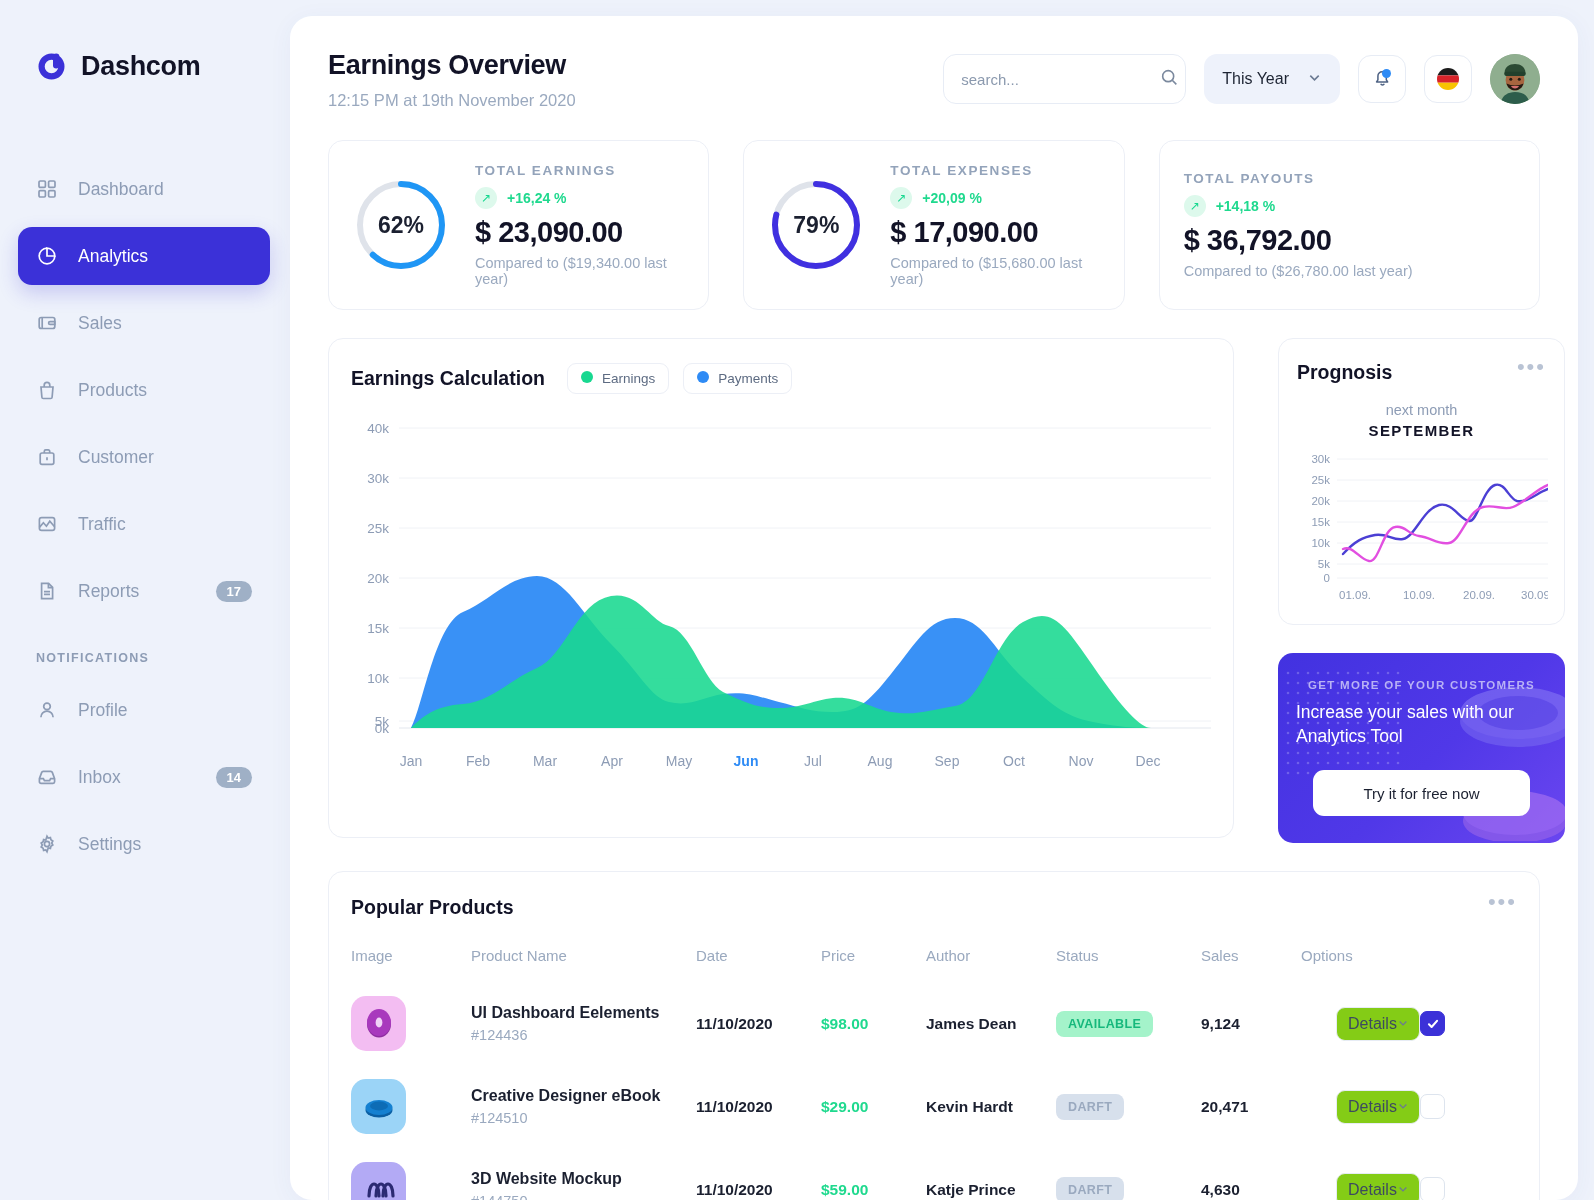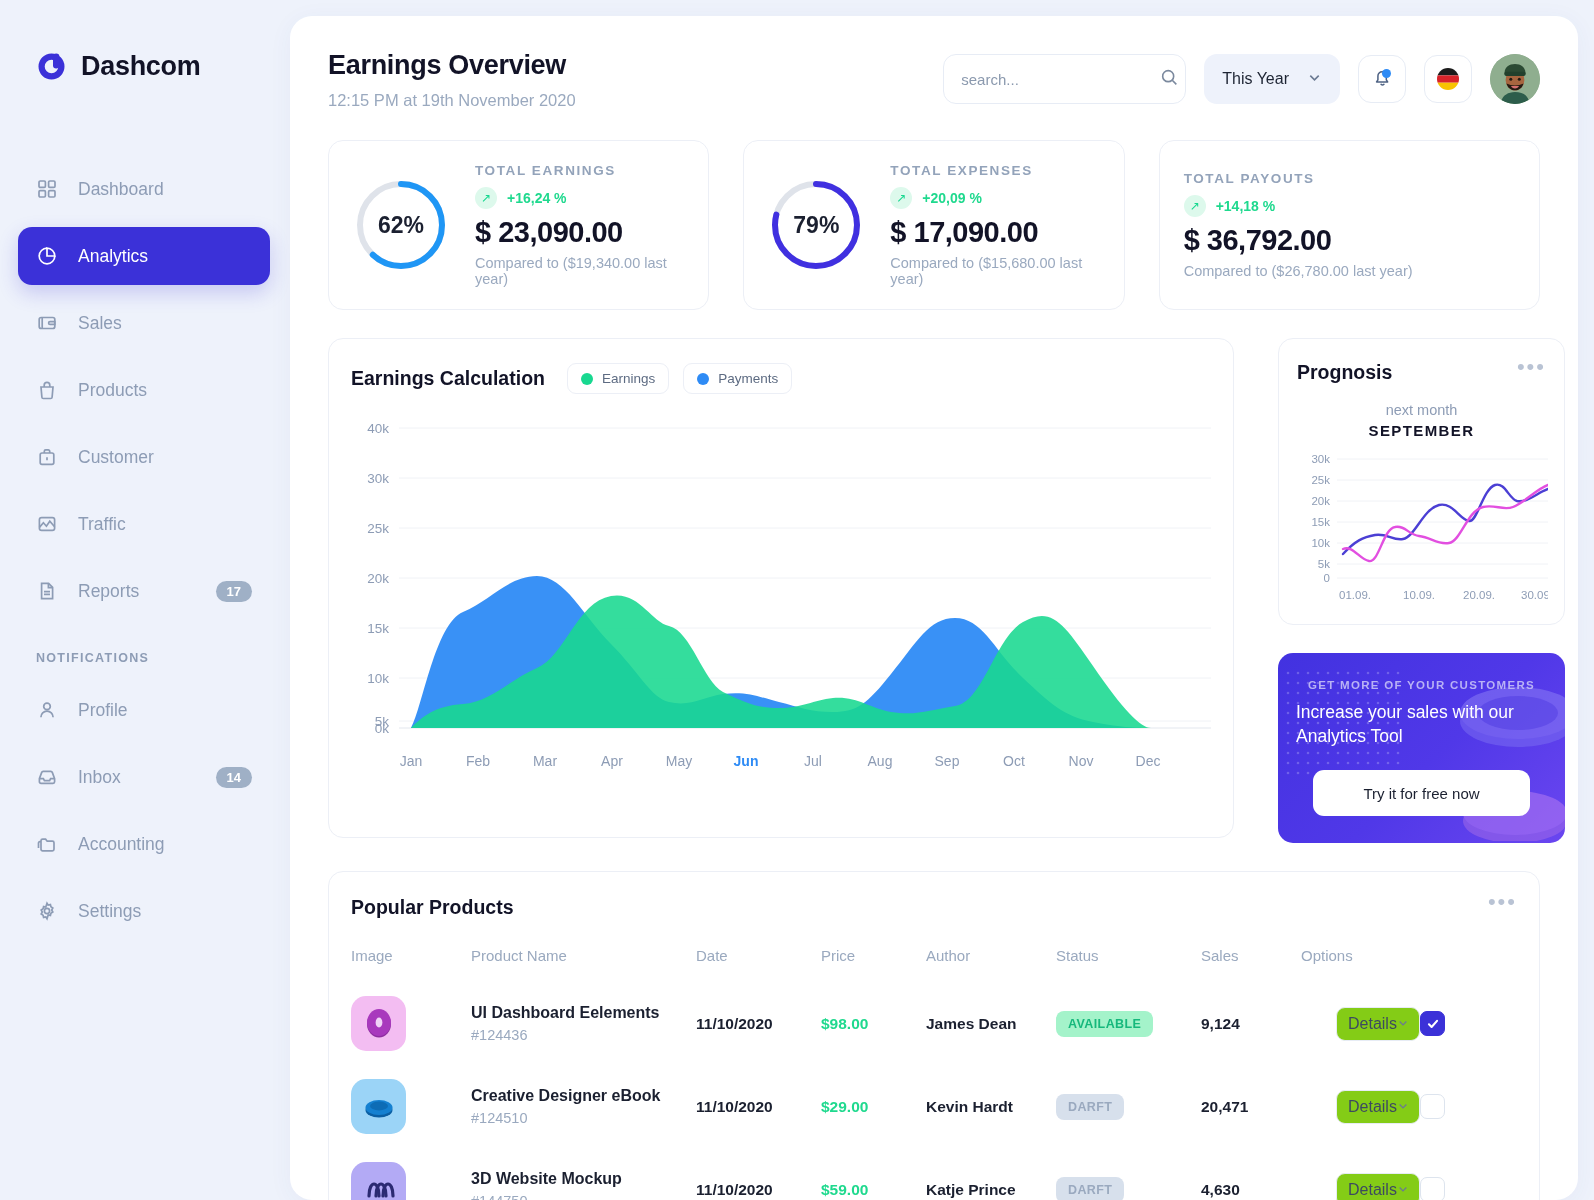--- a/index.html
+++ b/index.html
@@ -105,21 +105,21 @@
   
   .mid { display: flex; gap: 44px; margin-top: 28px; align-items: flex-start; }
   .chart-card {
     flex: 1; border: 1.5px solid #eceff6; border-radius: 15px; padding: 24px 22px 18px 22px;
     min-height: 500px;
   }
   .chart-head { display: flex; align-items: center; gap: 22px; }
   .chart-title { font-size: 19.5px; font-weight: 700; color: #121327; }
   .legend { display: flex; gap: 14px; }
   .legend-item {
-    display: flex; align-items: center; gap: 9px; border: 1.5px solid #eceff6;
+    display: flex; gap: 9px; border: 1.5px solid #eceff6;
     border-radius: 9px; padding: 7px 13px; font-size: 13.5px; color: #5d6b82; font-weight: 500;
   }
   .dot { width: 12px; height: 12px; border-radius: 50%; display: block; }
   .seg {
     margin-left: auto; background: #e3e8f1; border-radius: 12px; padding: 4px;
     display: flex; align-items: center; gap: 2px;
   }
   .seg-btn {
     padding: 9px 20px; border-radius: 10px; font-size: 14.5px; color: #8d9cb5;
     font-weight: 500; cursor: pointer;
@@ -307,29 +307,20 @@
         <span class="ico">
           <svg width="20" height="20" viewBox="0 0 20 20" fill="none" stroke="#8d9cb5" stroke-width="1.7">
             <path d="M2.4 11.6l2.3-6.2a1.6 1.6 0 0 1 1.5-1h7.6a1.6 1.6 0 0 1 1.5 1l2.3 6.2v3.2a1.6 1.6 0 0 1-1.6 1.6H4a1.6 1.6 0 0 1-1.6-1.6v-3.2z"></path>
             <path d="M2.4 11.6h4l1 2h5.2l1-2h4"></path>
           </svg>
         </span>
         <span>Inbox</span>
         <span class="nav-badge">14</span>
       </div>
 
-      <div class="nav-item">
-        <span class="ico">
-          <svg width="20" height="20" viewBox="0 0 20 20" fill="none" stroke="#8d9cb5" stroke-width="1.7">
-            <path d="M5.6 5.2h3l1.6 2h5.2a1.6 1.6 0 0 1 1.6 1.6v6.4a1.6 1.6 0 0 1-1.6 1.6H5.6A1.6 1.6 0 0 1 4 15.2V6.8a1.6 1.6 0 0 1 1.6-1.6z"></path>
-            <path d="M4 7.6H2.8a1.3 1.3 0 0 0-1.3 1.3v5"></path>
-          </svg>
-        </span>
-        <span>Accounting</span>
-      </div>
 
       <div class="nav-item">
         <span class="ico">
           <svg width="20" height="20" viewBox="0 0 20 20" fill="none" stroke="#8d9cb5" stroke-width="1.7">
             <circle cx="10" cy="10" r="2.6"></circle>
             <path d="M10 2.2l1.2 1.9 2.2-.5.5 2.2 1.9 1.2-1.1 2 1.1 2-1.9 1.2-.5 2.2-2.2-.5L10 17.8l-1.2-1.9-2.2.5-.5-2.2L4.2 13l1.1-2-1.1-2 1.9-1.2.5-2.2 2.2.5z"></path>
           </svg>
         </span>
         <span>Settings</span>
       </div>

